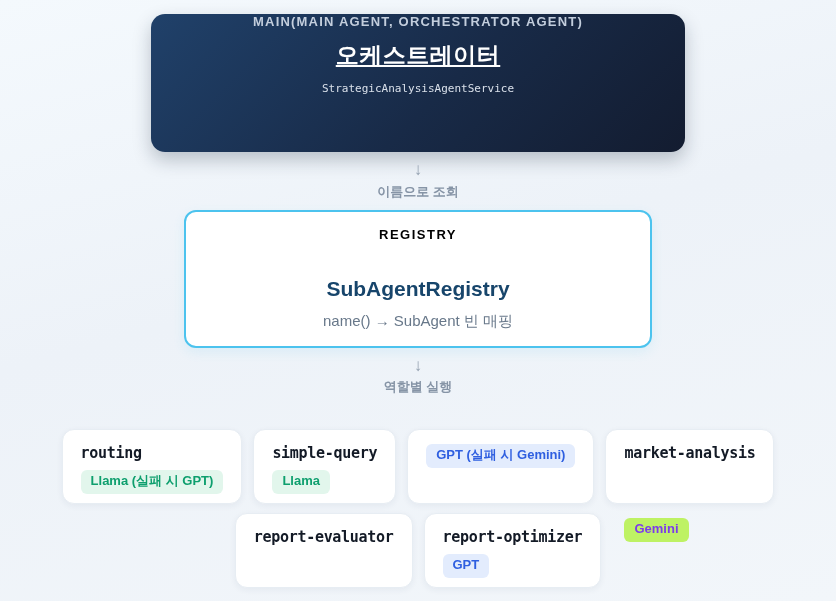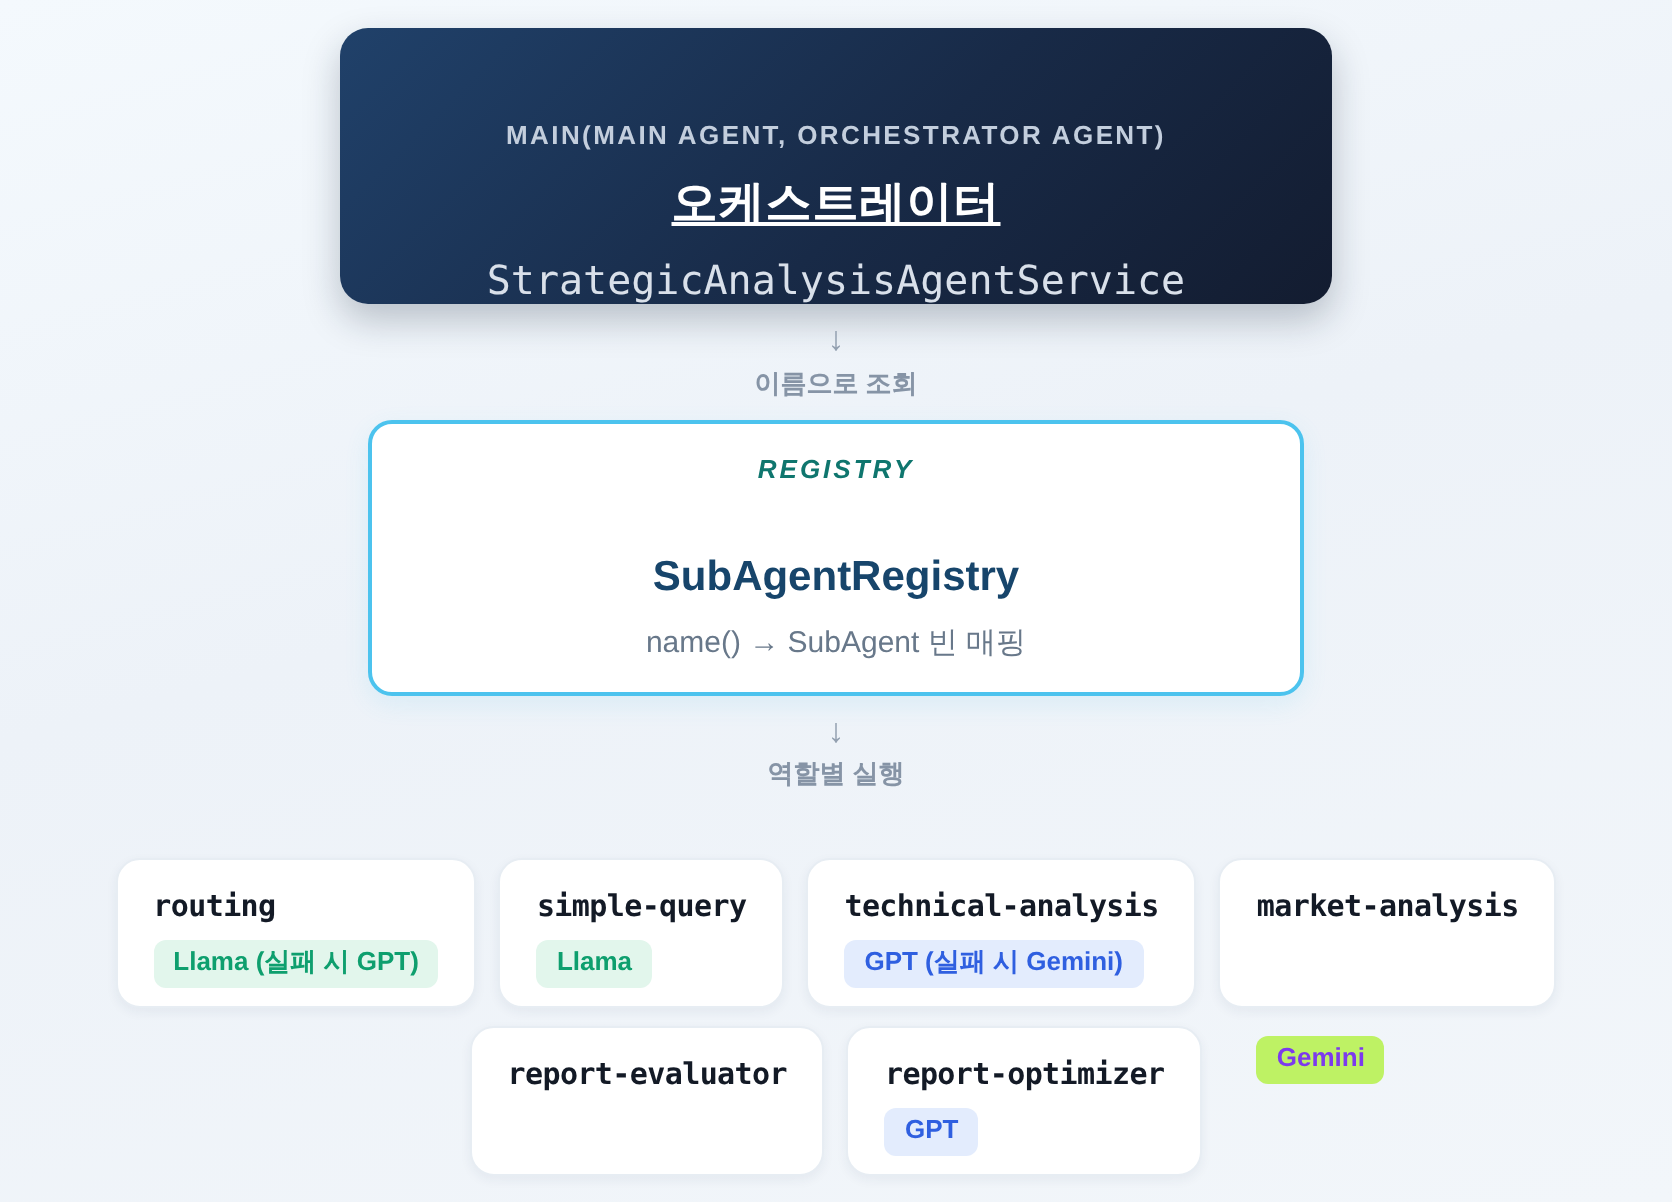--- a/index.html
+++ b/index.html
@@ -10,35 +10,35 @@
     overflow: hidden;
   }
   .stage {
     width: 836px; height: 601px;
     display: flex; flex-direction: column; align-items: center;
   }
 
   
   .main-box {
     margin-top: 14px;
-    width: 496px; height: 138px;
+    width: 534px; height: 138px;
     border-radius: 14px;
     background: linear-gradient(135deg, #20416a 0%, #182a47 55%, #131c30 100%);
     box-shadow: 0 8px 18px rgba(19, 34, 56, 0.25);
-    display: flex; flex-direction: column; align-items: center; justify-content: flex-end;
+    display: flex; flex-direction: column; align-items: center; justify-content: flex-start;
     gap: 11px;
   }
   .main-kicker {
     color: #c3cedd; font-size: 13px; font-weight: bold; letter-spacing: 1.2px;
   }
   .main-title {
     color: #ffffff; font-size: 23px; font-weight: bold; letter-spacing: 0.5px; text-decoration: underline;
   }
   .main-subtitle {
-    color: #d9e0ea; font-size: 20px;
+    color: #d9e0ea; font-size: 11px;
     font-family: "DejaVu Sans Mono", monospace;
   }
 
   
   .arrow-block {
     display: flex; flex-direction: column; align-items: center;
     padding: 8px 0 9px 0;
   }
   .arrow-glyph { color: #93a0b0; font-size: 17px; line-height: 1.15; }
   .arrow-label { color: #8694a6; font-size: 13px; font-weight: bold; margin-top: 3px; }
@@ -47,21 +47,21 @@
   .registry-box {
     width: 468px; height: 138px;
     background: #ffffff;
     border: 2px solid #4cc3ee;
     border-radius: 12px;
     box-shadow: 0 4px 12px rgba(76, 195, 238, 0.12);
     display: flex; flex-direction: column; align-items: center; justify-content: center;
     gap: 11px;
   }
   .registry-kicker {
-    color: #0f766e; font-size: 13px; font-weight: bold; letter-spacing: 1.5px; font-style: italic;
+    color: #000000; font-size: 13px; font-weight: bold; letter-spacing: 1.5px;
   }
   .registry-title {
     color: #17456b; font-size: 21px; font-weight: bold; margin-top: 24px;
   }
   .registry-subtitle { color: #68788a; font-size: 15px; }
 
   
   .cards { display: flex; flex-direction: column; align-items: center; gap: 9px; margin-top: 24px; }
   .card-row { display: flex; justify-content: flex-start; gap: 11px; }
   .card {
@@ -119,21 +119,20 @@
     <div class="card-row" id="row1">
         <div class="card">
           <div class="card-title">routing</div>
           <span class="badge badge-green">Llama (실패 시 GPT)</span>
         </div>
         <div class="card">
           <div class="card-title">simple-query</div>
           <span class="badge badge-green">Llama</span>
         </div>
         <div class="card">
-          <div class="card-title">technical-analysis</div>
           <span class="badge badge-blue">GPT (실패 시 Gemini)</span>
         </div>
         <div class="card">
           <div class="card-title">market-analysis</div>
           <span class="badge badge-purple">Gemini</span>
         </div>
       </div>
     <div class="card-row" id="row2">
         <div class="card">
           <div class="card-title">report-evaluator</div>

